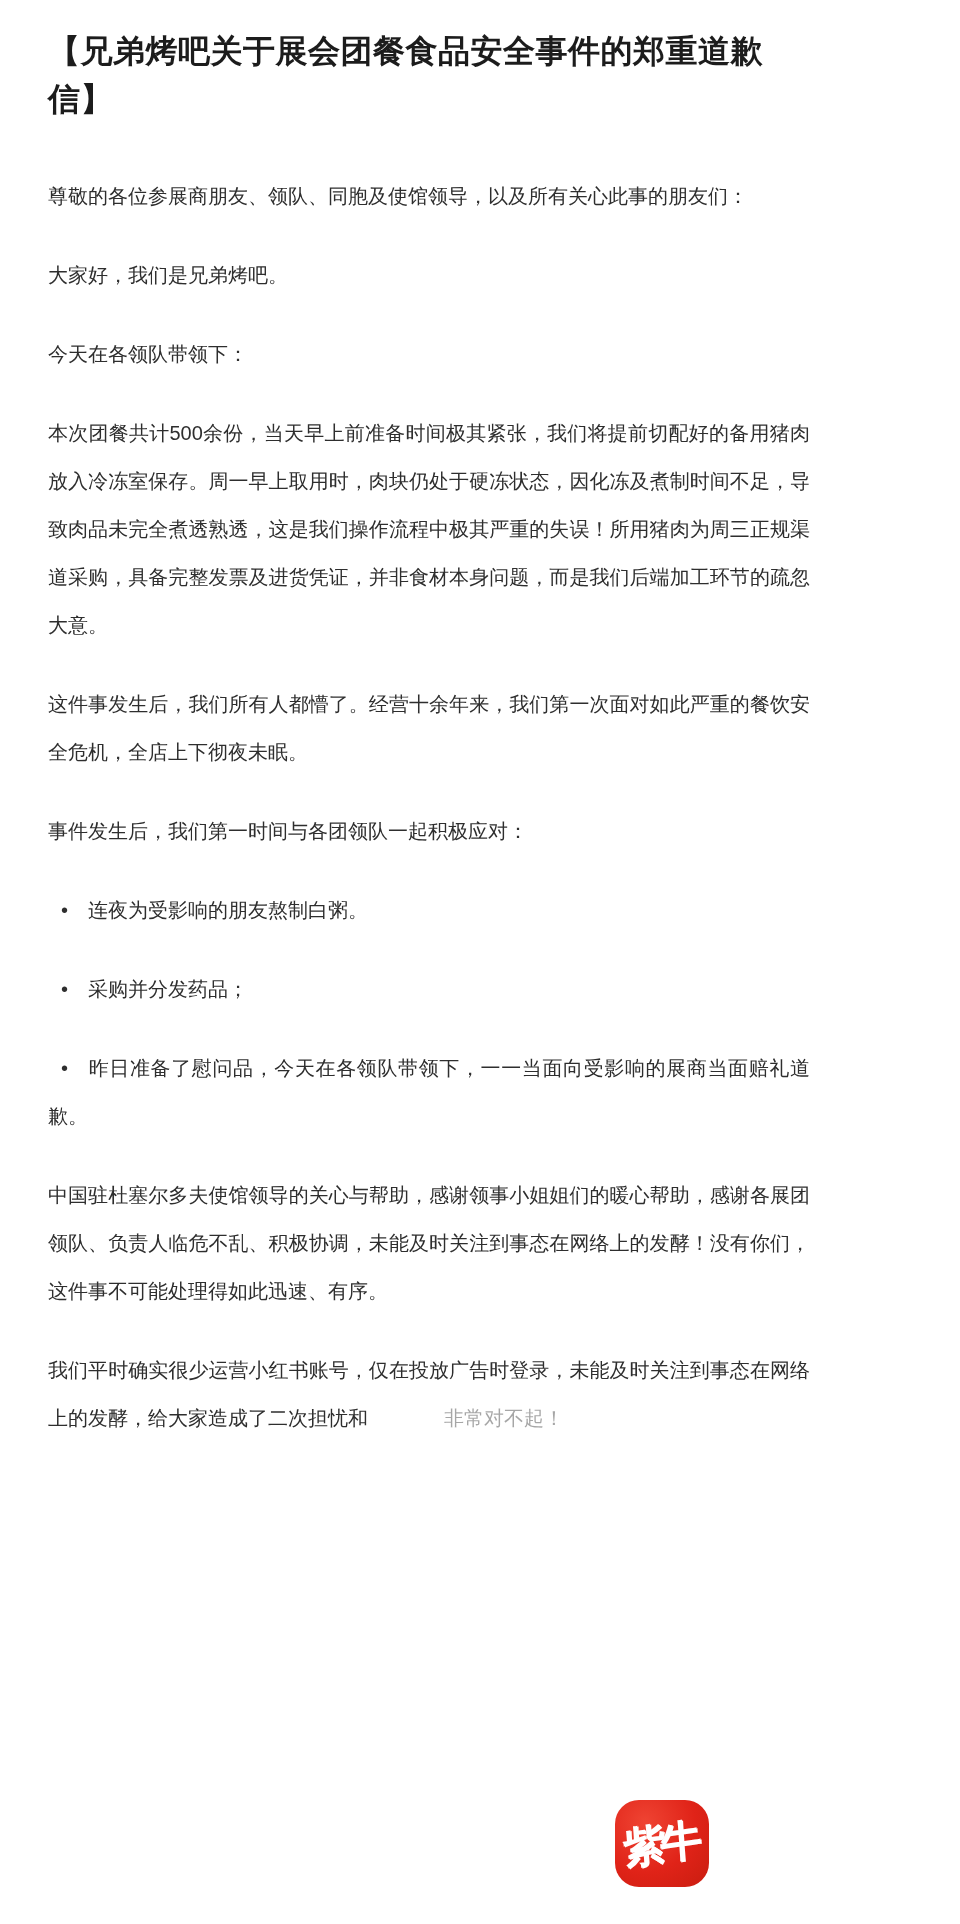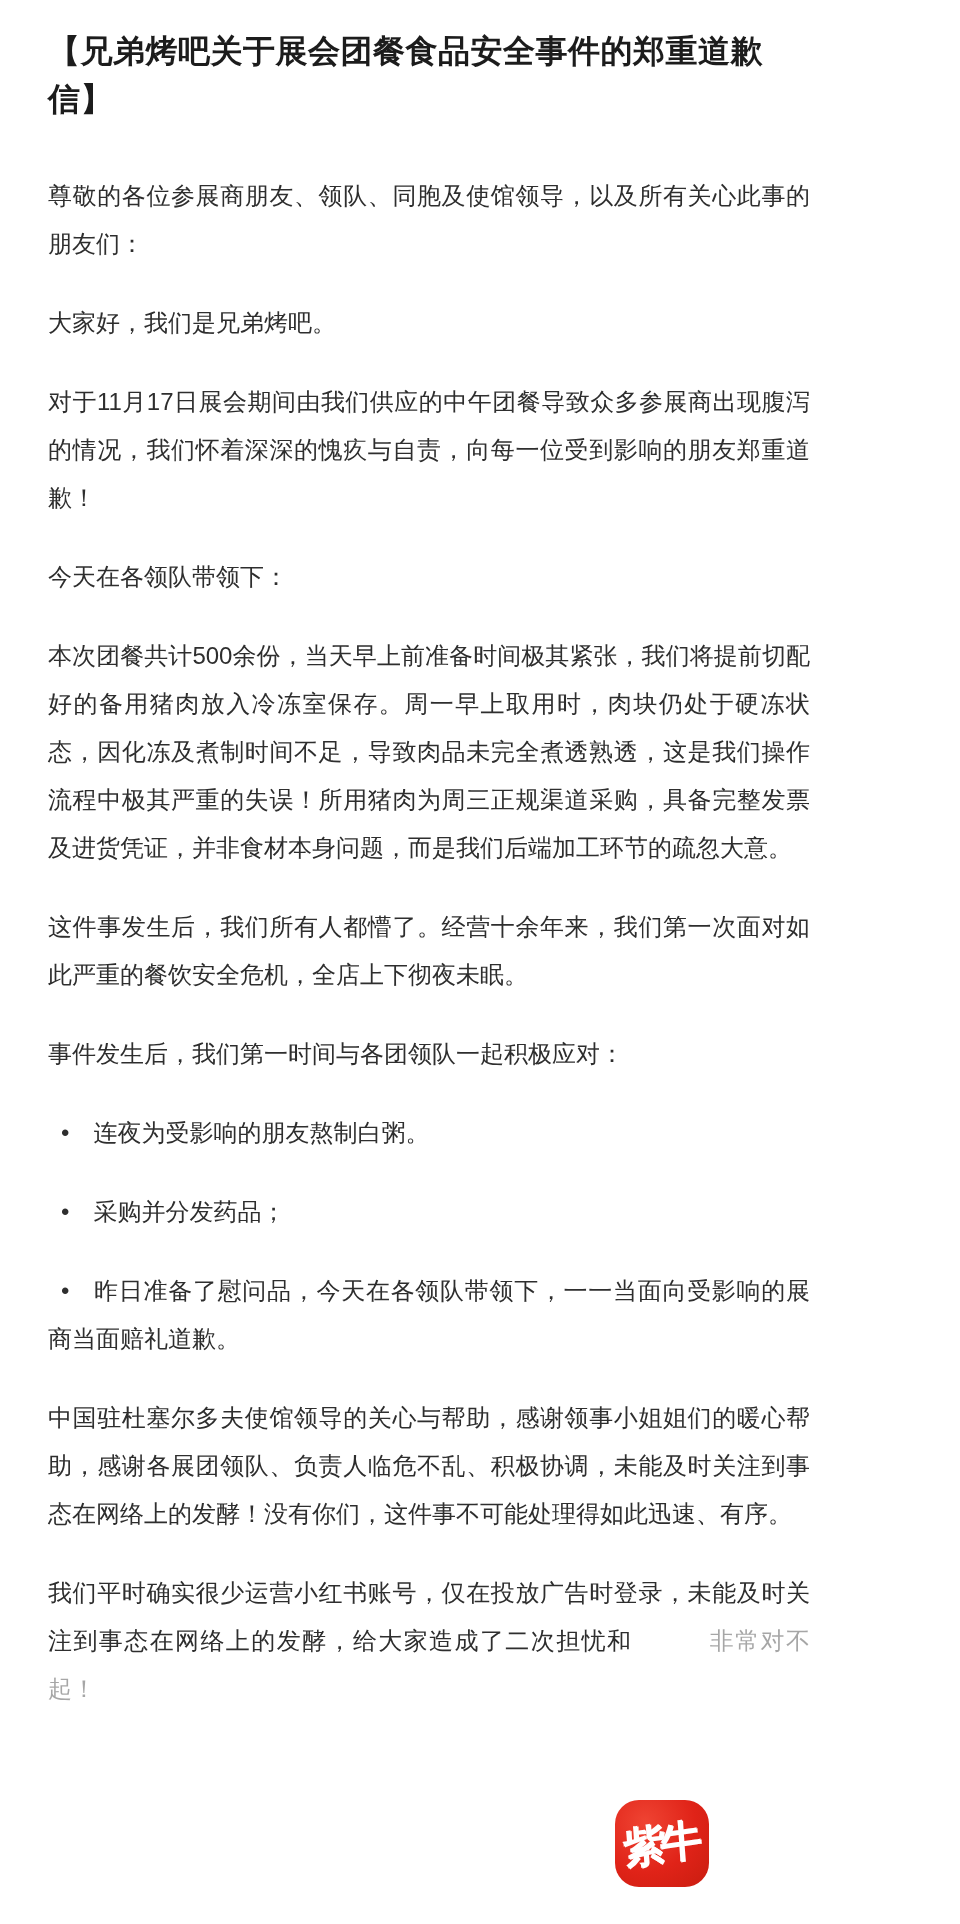--- a/index.html
+++ b/index.html
@@ -22,21 +22,21 @@
   h1.letter-title {
     margin: 0 0 49px 0;
     font-size: 32px;
     line-height: 48px;
     font-weight: 700;
     color: #1c1c1c;
     letter-spacing: 0.5px;
   }
   .letter-body p {
     margin: 0 0 31px 0;
-    font-size: 24px;
+    font-size: 20px;
     line-height: 48px;
     text-align: justify;
     color: #2e2e2e;
   }
   .letter-body p.bullet { text-indent: 13px; }
   .wm-gap {
     display: inline-block;
     width: 76px;
     height: 1px;
     vertical-align: baseline;
@@ -69,21 +69,20 @@
 </head>
 <body style="background: rgb(255, 255, 255); color: rgb(46, 46, 46);">
 
 <div class="page">
 
   <h1 class="letter-title" style="color: rgb(28, 28, 28);">【兄弟烤吧关于展会团餐食品安全事件的郑重道歉信】</h1>
 
   <div class="letter-body">
       <p>尊敬的各位参展商朋友、领队、同胞及使馆领导，以及所有关心此事的朋友们：</p>
       <p>大家好，我们是兄弟烤吧。</p>
-      <p>对于11月17日展会期间由我们供应的中午团餐导致众多参展商出现腹泻的情况，我们怀着深深的愧疚与自责，向每一位受到影响的朋友郑重道歉！</p>
       <p>今天在各领队带领下：</p>
       <p>本次团餐共计500余份，当天早上前准备时间极其紧张，我们将提前切配好的备用猪肉放入冷冻室保存。周一早上取用时，肉块仍处于硬冻状态，因化冻及煮制时间不足，导致肉品未完全煮透熟透，这是我们操作流程中极其严重的失误！所用猪肉为周三正规渠道采购，具备完整发票及进货凭证，并非食材本身问题，而是我们后端加工环节的疏忽大意。</p>
       <p>这件事发生后，我们所有人都懵了。经营十余年来，我们第一次面对如此严重的餐饮安全危机，全店上下彻夜未眠。</p>
       <p>事件发生后，我们第一时间与各团领队一起积极应对：</p>
       <p class="bullet">•  连夜为受影响的朋友熬制白粥。</p>
       <p class="bullet">•  采购并分发药品；</p>
       <p class="bullet">•  昨日准备了慰问品，今天在各领队带领下，一一当面向受影响的展商当面赔礼道歉。</p>
       <p>中国驻杜塞尔多夫使馆领导的关心与帮助，感谢领事小姐姐们的暖心帮助，感谢各展团领队、负责人临危不乱、积极协调，未能及时关注到事态在网络上的发酵！没有你们，这件事不可能处理得如此迅速、有序。</p>
       <p><span>我们平时确实很少运营小红书账号，仅在投放广告时登录，未能及时关注到事态在网络上的发酵，给大家造成了二次担忧和</span><span class="wm-gap"></span><span class="faded">非常对不起！</span></p>
     </div>

